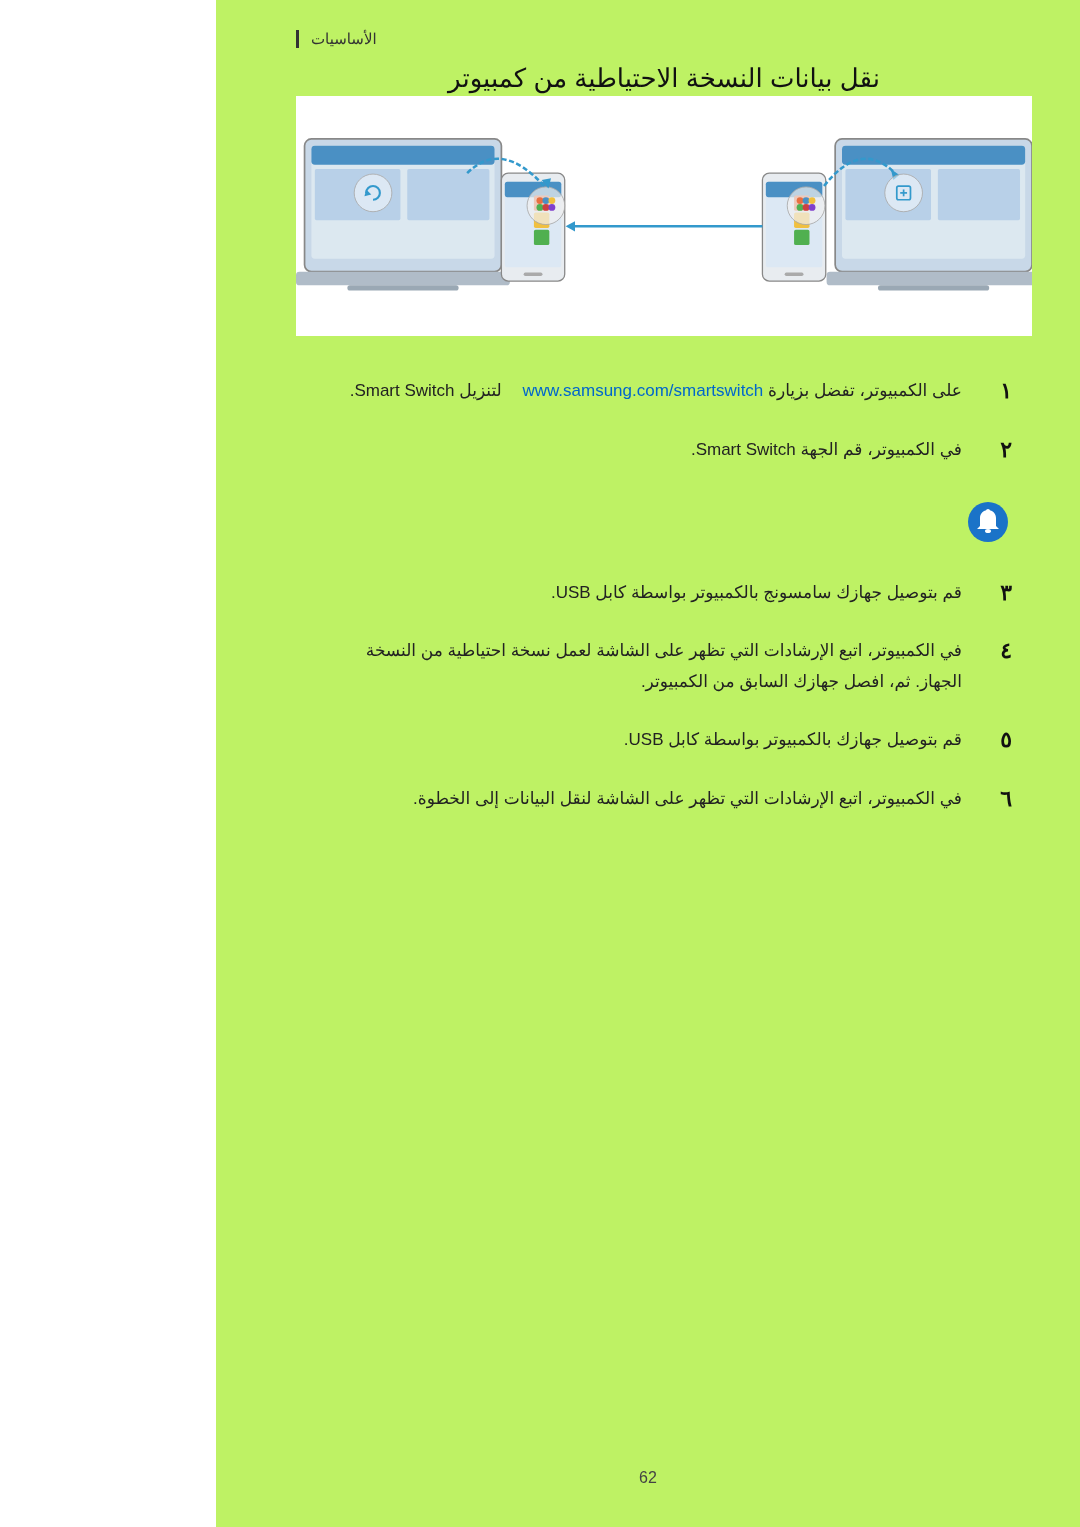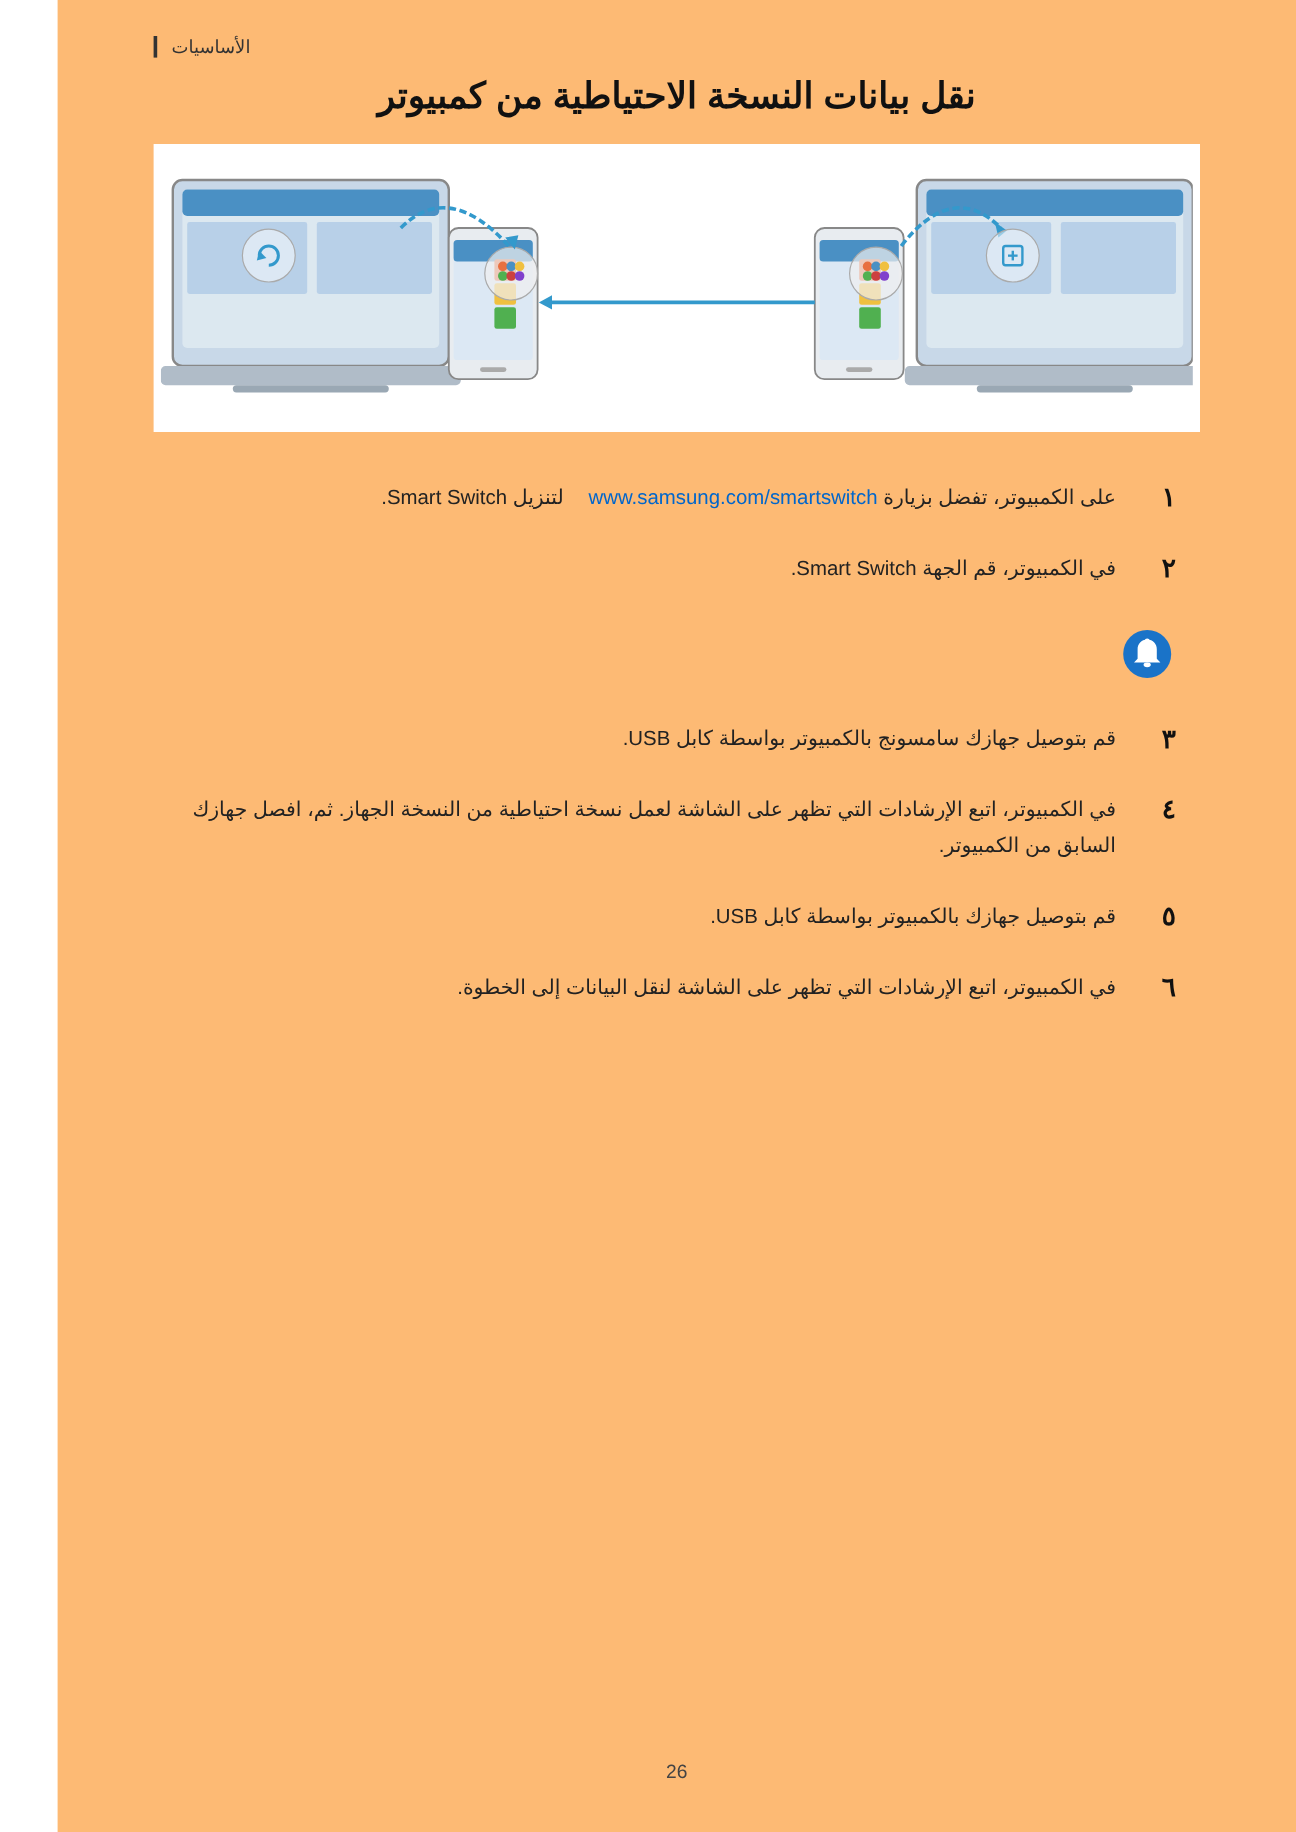--- a/index.html
+++ b/index.html
@@ -12,45 +12,44 @@
       width: 1080px;
       min-height: 1527px;
       background: #ffffff;
       font-family: 'Arial', 'Tahoma', sans-serif;
       direction: rtl;
       color: #222;
       position: relative;
     }
 
     .page-container {
-      width: 1032px;
+      width: 864px;
       min-height: 1527px;
-      background: #fdba74;
-      padding: 40px 80px 60px 80px;
+      background: #bef264;
+      padding: 40px 48px 60px 80px;
       position: relative;
     }
 
     
     .top-right-label {
       position: absolute;
       top: 30px;
       left: 80px;
       font-size: 15px;
       color: #333;
       border-left: 3px solid #333;
       padding-left: 12px;
     }
 
     
     .main-title {
       text-align: center;
-      font-size: 30px;
-      font-weight: bold;
+      font-size: 26px;
+      font-weight: normal;
       margin-top: 20px;
-      margin-bottom: 18px;
       color: #111;
       line-height: 1.4;
     }
 
     
     .subtitle {
       text-align: center;
       font-size: 17px;
       color: #333;
       margin-bottom: 30px;
@@ -295,15 +294,15 @@
       <div class="step-text">قم بتوصيل جهازك بالكمبيوتر بواسطة كابل USB.</div>
     </div>
 
     <div class="step">
       <div class="step-number">٦</div>
       <div class="step-text">في الكمبيوتر، اتبع الإرشادات التي تظهر على الشاشة لنقل البيانات إلى الخطوة.</div>
     </div>
 
   </div>
 
-  <div class="page-number">26</div>
+  <div class="page-number">62</div>
 
 </div>
 
 </body></html>

